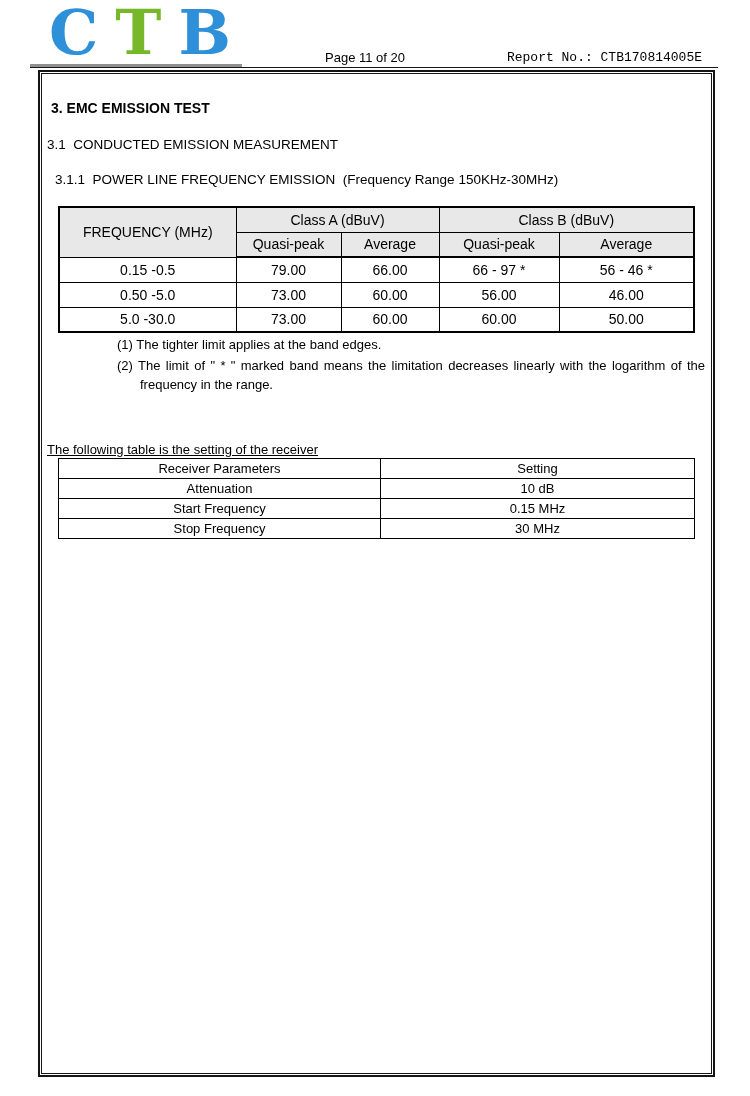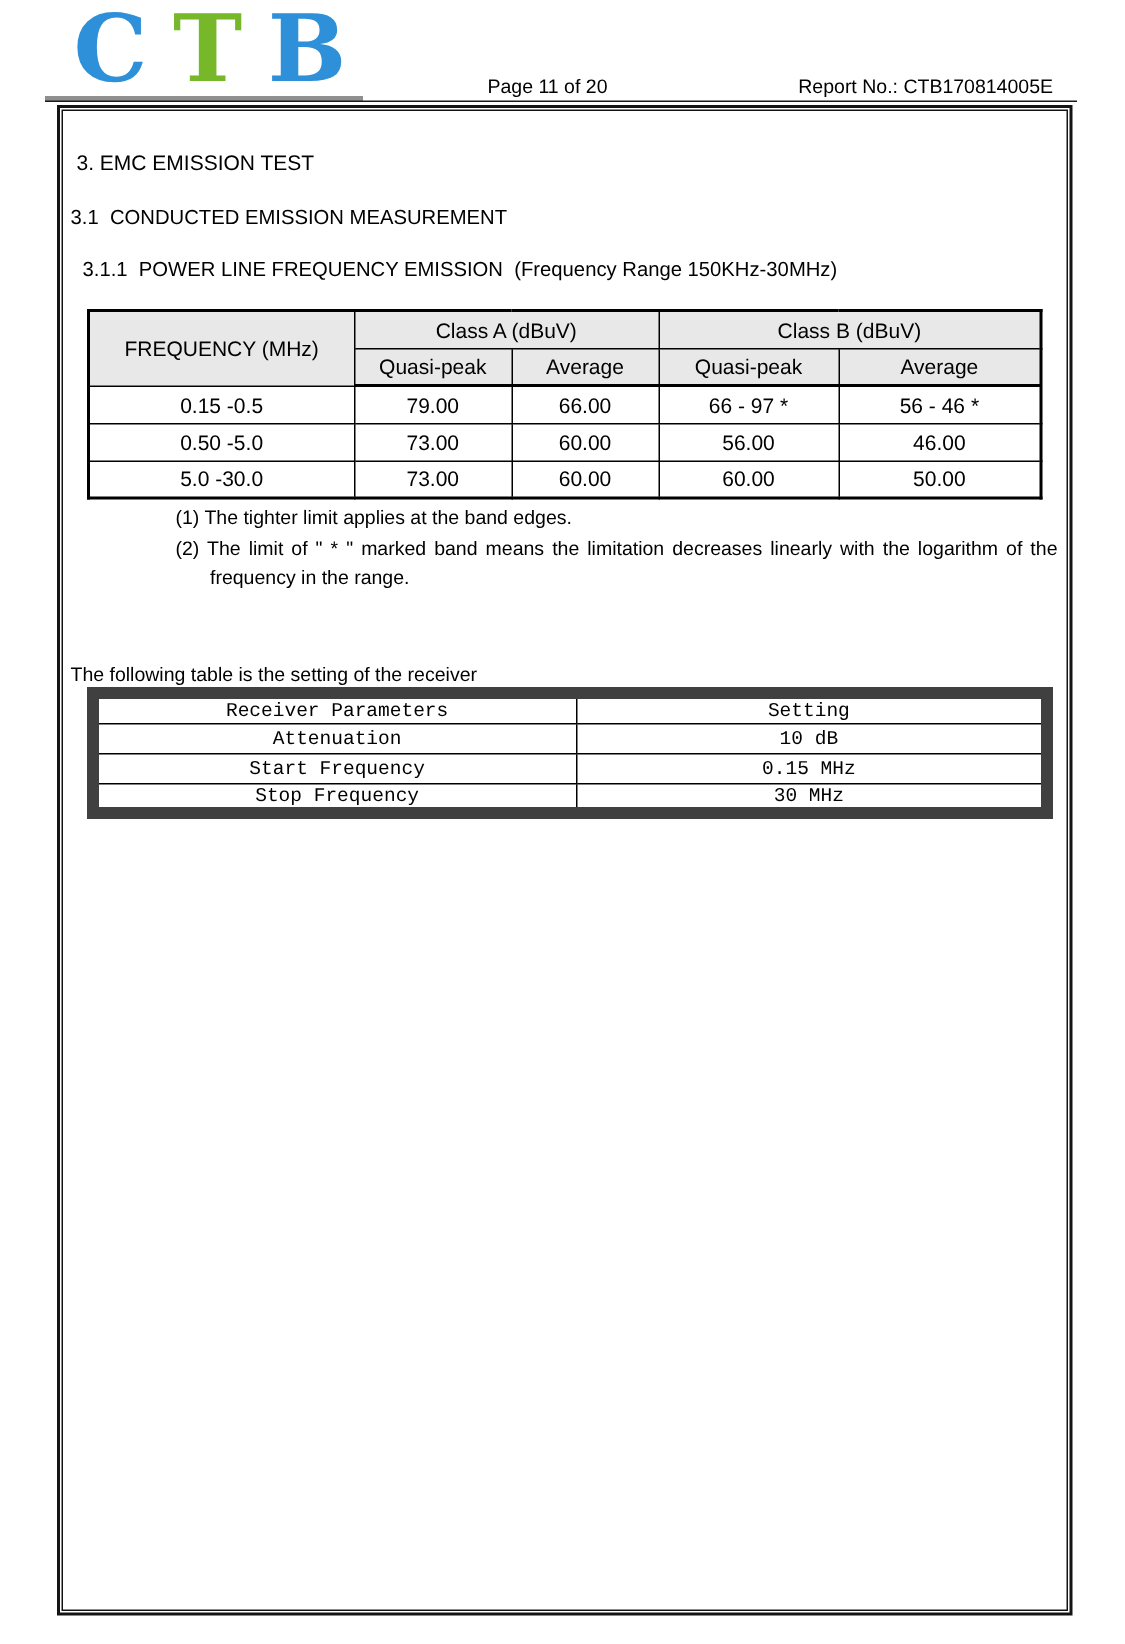--- a/index.html
+++ b/index.html
@@ -16,36 +16,36 @@
     position: absolute; left: 33px; top: 0px;
     font-family: "DejaVu Serif", serif;
     font-weight: bold; font-size: 62px; line-height: 66px;
     letter-spacing: 17px; white-space: nowrap; margin-left: 16px;
   }
   .logo .l-blue  { color: #2e90d8; }
   .logo .l-green { color: #76b82a; }
   .logo-bar  { position: absolute; left: 30px; top: 64px; width: 212px; height: 4px; background: #8f8f8f; }
   .header-rule { position: absolute; left: 30px; top: 67px; width: 688px; height: 1px; background: #1a1a1a; }
   .page-num  { position: absolute; left: 325px; top: 50px; font-size: 13px; }
-  .report-no { position: absolute; right: 48px;  top: 50px; font-size: 13px; }
+  .report-no { position: absolute; right: 48px;  top: 50px; font-size: 13px; font-family: Liberation Mono, monospace; }
 
   
   .page-box {
     position: absolute; left: 38px; top: 70px;
     width: 677px; height: 1007px;
     border: 2px solid #141414;
   }
   .page-inner {
     position: absolute; inset: 1px;
     border: 1px solid #141414;
     overflow: hidden;
   }
 
   
-  .sec-title { margin: 26px 0 0 9px;  font-size: 14px;   font-weight: normal; white-space: pre-wrap; }
+  .sec-title { margin: 26px 0 0 9px;  font-size: 14px;   font-weight: bold; white-space: pre-wrap; }
   .sub1      { margin: 21px 0 0 5px;  font-size: 13.5px; white-space: pre-wrap; }
   .sub2      { margin: 20px 0 0 13px; font-size: 13.5px; white-space: pre-wrap; }
 
   
   table.limits {
     margin: 19px 0 0 16px; width: 635px;
     border-collapse: collapse; table-layout: fixed;
     border: 2px solid #000; font-size: 14px;
   }
   table.limits td { border: 1px solid #000; text-align: center; height: 25px; padding: 0; }
@@ -54,25 +54,25 @@
 
   
   .note-label { margin: 3px 0 0 56px; font-size: 13px; }
   .note-item  {
     margin: 2px 0 0 75px; width: 588px;
     padding-left: 23px; text-indent: -23px;
     font-size: 13px; line-height: 19px; text-align: justify;
   }
 
   
-  .receiver-intro { margin: 48px 0 0 5px; font-size: 13px; }
+  .receiver-intro { margin: 48px 0 0 5px; font-size: 13px; text-decoration: underline; }
   table.receiver {
     margin: 1px 0 0 16px; width: 636px;
     border-collapse: collapse; table-layout: fixed;
-    border: 8px solid #404040; font-size: 13px; font-family: Liberation Mono, monospace;
+    border: 1px solid #404040; font-size: 13px;
   }
   table.receiver td { border: 1px solid #000; text-align: center; height: 20px; padding: 0; }
 </style>
 </head>
 <body>
 
 <header>
   <div class="logo">
     <span class="l-blue">C</span><span class="l-green">T</span><span class="l-blue">B</span>
   </div>

